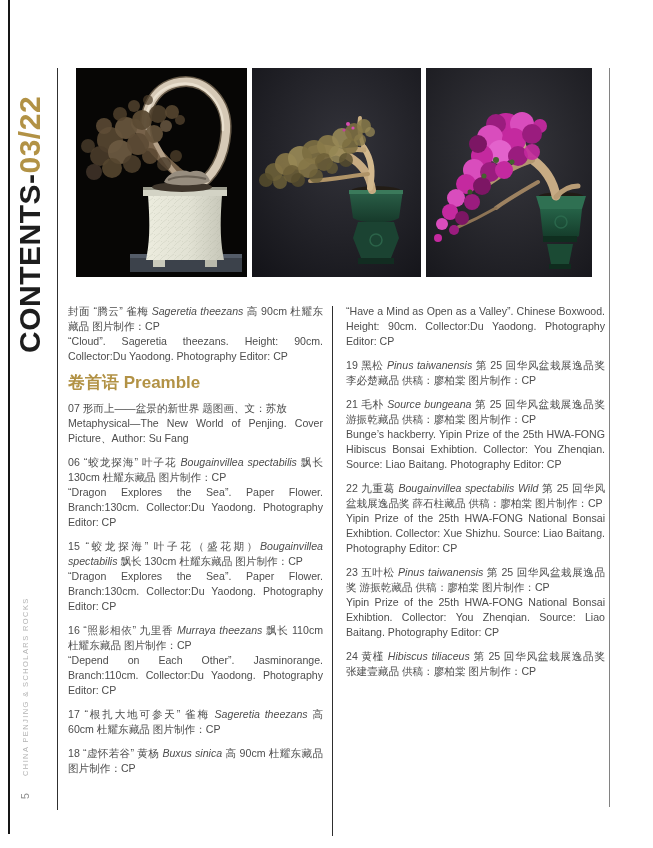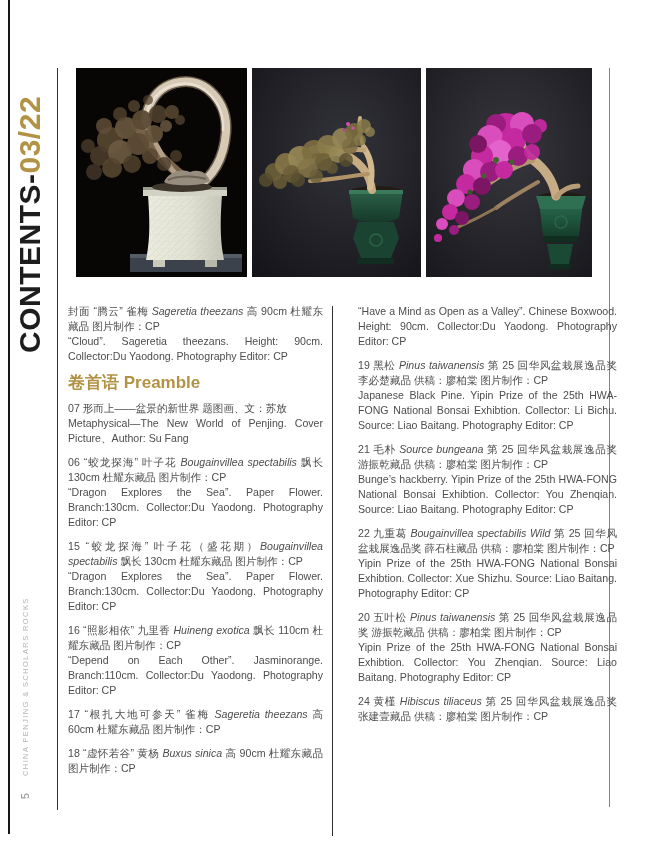--- a/index.html
+++ b/index.html
@@ -27,21 +27,21 @@
   .folio{ position:absolute; left:19px; top:799px; transform:rotate(-90deg);
           transform-origin:0 0; font-size:10.5px; color:#8f8f8f; }
 
   
   .photo-row{ position:absolute; left:76px; top:68px; display:flex; gap:5px; }
   .photo{ display:block; }
 
   
   .col{ position:absolute; top:304px; color:var(--ink); font-size:10.6px; }
   .col-left{ left:68px; width:255px; }
-  .col-right{ left:358px; width:259px; }
+  .col-right{ left:346px; width:259px; }
   .line{ margin:0; line-height:15px; text-align:justify; }
   .line i{ font-style:italic; }
   .entry{ margin:0 0 9px 0; }
   .section-header{ color:var(--gold); font-weight:bold; font-size:17px;
                    margin:11px 0 11px 0; line-height:15px; }
 </style>
 </head>
 <body>
 
 <div id="page">
@@ -244,48 +244,47 @@
       </div>
       <div class="entry">
         <p class="line zh"><span>06 “蛟龙探海” 叶子花 </span><i>Bougainvillea spectabilis</i><span> 飘长 130cm 杜耀东藏品 图片制作：CP</span></p>
         <p class="line en"><span>“Dragon Explores the Sea”. Paper Flower. Branch:130cm. Collector:Du Yaodong. Photography Editor: CP</span></p>
       </div>
       <div class="entry">
         <p class="line zh"><span>15 “蛟龙探海” 叶子花（盛花期）</span><i>Bougainvillea spectabilis</i><span> 飘长 130cm 杜耀东藏品 图片制作：CP</span></p>
         <p class="line en"><span>“Dragon Explores the Sea”. Paper Flower. Branch:130cm. Collector:Du Yaodong. Photography Editor: CP</span></p>
       </div>
       <div class="entry">
-        <p class="line zh"><span>16 “照影相依” 九里香 </span><i>Huineng exotica</i><span> 飘长 110cm 杜耀东藏品 图片制作：CP</span></p>
+        <p class="line zh"><span>16 “照影相依” 九里香 </span><i>Murraya theezans</i><span> 飘长 110cm 杜耀东藏品 图片制作：CP</span></p>
         <p class="line en"><span>“Depend on Each Other”. Jasminorange. Branch:110cm. Collector:Du Yaodong. Photography Editor: CP</span></p>
       </div>
       <div class="entry">
         <p class="line zh"><span>17 “根扎大地可参天” 雀梅 </span><i>Sageretia theezans</i><span> 高 60cm 杜耀东藏品 图片制作：CP</span></p>
       </div>
       <div class="entry">
         <p class="line zh"><span>18 “虚怀若谷” 黄杨 </span><i>Buxus sinica</i><span> 高 90cm 杜耀东藏品 图片制作：CP</span></p>
       </div>
     </div>
   <div id="col-right" class="col col-right">
       <div class="entry">
         <p class="line en"><span>“Have a Mind as Open as a Valley”. Chinese Boxwood. Height: 90cm. Collector:Du Yaodong. Photography Editor: CP</span></p>
       </div>
       <div class="entry">
         <p class="line zh"><span>19 黑松 </span><i>Pinus taiwanensis</i><span> 第 25 回华风盆栽展逸品奖 李必楚藏品 供稿：廖柏棠 图片制作：CP</span></p>
-        <p class="line en"><span>Japanese Black Pine. Yipin Prize of the 25th HWA-FONG National Bonsai Exhibtion. Collector: Li Bichu. Source: Liao Baitang. Photography Editor: CP</span></p>
       </div>
       <div class="entry">
         <p class="line zh"><span>21 毛朴 </span><i>Source bungeana</i><span> 第 25 回华风盆栽展逸品奖 游振乾藏品 供稿：廖柏棠 图片制作：CP</span></p>
-        <p class="line en"><span>Bunge’s hackberry. Yipin Prize of the 25th HWA-FONG National Bonsai Exhibtion. Collector: You Zhenqian. Source: Liao Baitang. Photography Editor: CP</span></p>
+        <p class="line en"><span>Bunge’s hackberry. Yipin Prize of the 25th HWA-FONG Hibiscus Bonsai Exhibtion. Collector: You Zhenqian. Source: Liao Baitang. Photography Editor: CP</span></p>
       </div>
       <div class="entry">
         <p class="line zh"><span>22 九重葛 </span><i>Bougainvillea spectabilis Wild</i><span> 第 25 回华风盆栽展逸品奖 薛石柱藏品 供稿：廖柏棠 图片制作：CP</span></p>
         <p class="line en"><span>Yipin Prize of the 25th HWA-FONG National Bonsai Exhibtion. Collector: Xue Shizhu. Source: Liao Baitang. Photography Editor: CP</span></p>
       </div>
       <div class="entry">
-        <p class="line zh"><span>20 五叶松 </span><i>Pinus taiwanensis</i><span> 第 25 回华风盆栽展逸品奖 游振乾藏品 供稿：廖柏棠 图片制作：CP</span></p>
+        <p class="line zh"><span>23 五叶松 </span><i>Pinus taiwanensis</i><span> 第 25 回华风盆栽展逸品奖 游振乾藏品 供稿：廖柏棠 图片制作：CP</span></p>
         <p class="line en"><span>Yipin Prize of the 25th HWA-FONG National Bonsai Exhibtion. Collector: You Zhenqian. Source: Liao Baitang. Photography Editor: CP</span></p>
       </div>
       <div class="entry">
         <p class="line zh"><span>24 黄槿 </span><i>Hibiscus tiliaceus</i><span> 第 25 回华风盆栽展逸品奖 张建壹藏品 供稿：廖柏棠 图片制作：CP</span></p>
       </div>
     </div>
 
 </div>
 
 </body></html>

